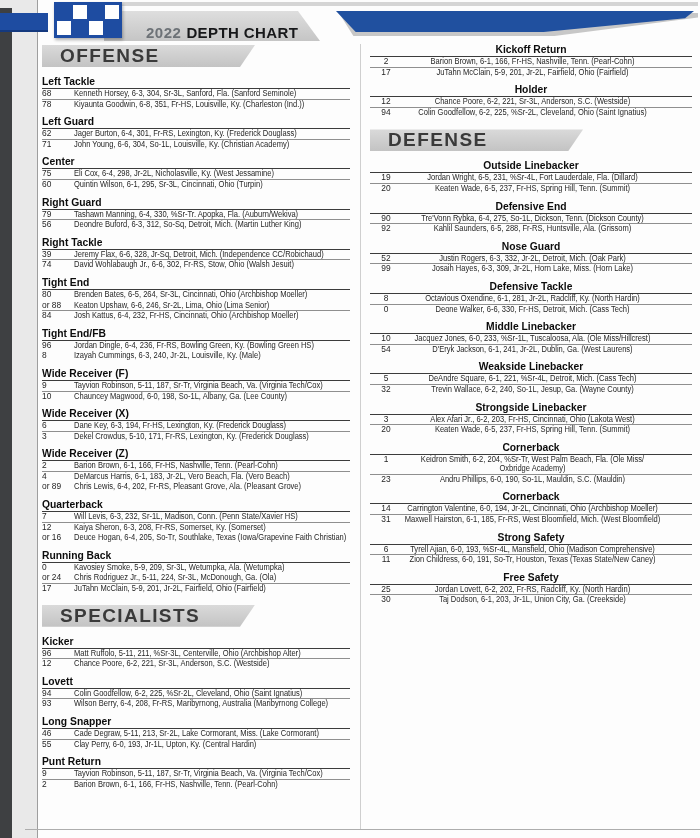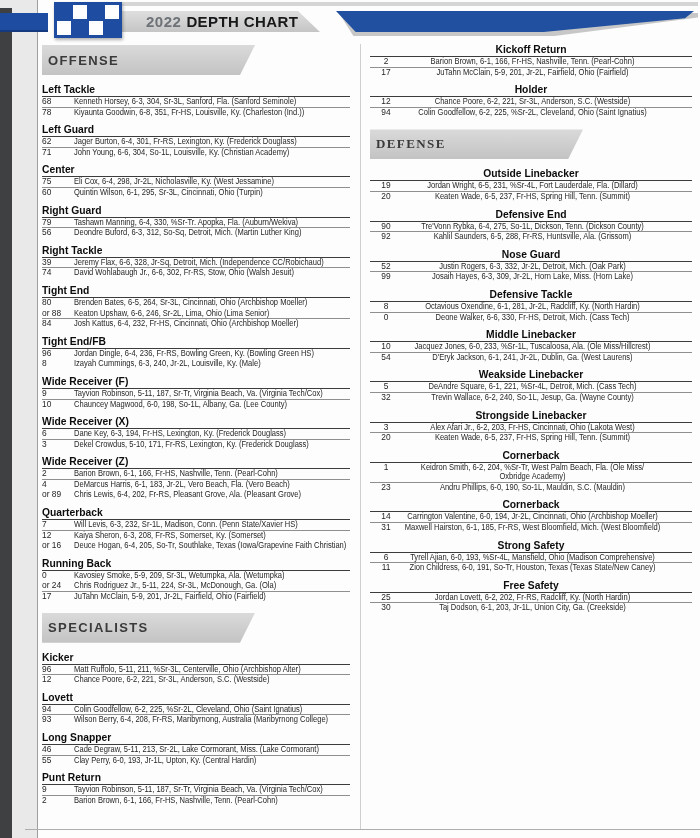--- a/index.html
+++ b/index.html
@@ -11,24 +11,24 @@
   }
   
   .side-strip{position:absolute;left:0;top:8px;width:12px;height:830px;background:#3e4042;}
   .blue-tab{position:absolute;left:0;top:13px;width:48px;height:17px;background:#1e4ca1;border-bottom:2px solid #14397e;}
   
   .page{position:absolute;left:37px;top:0;width:663px;height:838px;background:#fdfdfd;border-left:1px solid #9e9e9e;box-sizing:border-box;}
   .bottom-rule{position:absolute;left:25px;right:0;top:829px;height:1px;background:#adadad;}
   
   .top-strip{position:absolute;left:104px;top:2px;width:594px;height:4px;background:#d5d5d5;}
   .title-banner{
-    position:absolute;left:104px;top:11px;width:216px;height:21px;
+    position:absolute;left:104px;top:11px;width:216px;height:30px;
     background:linear-gradient(#dedede,#c5c5c5);
     clip-path:polygon(0 0, calc(100% - 22px) 0, 100% 100%, 0 100%);
-    display:flex;align-items:center;padding-left:42px;box-sizing:border-box;
+    display:flex;align-items:flex-end;padding-left:42px;box-sizing:border-box;
     font-size:15px;white-space:nowrap;
   }
   .title-year{color:#6d7277;font-weight:700;letter-spacing:.5px;margin-right:5px;}
   .title-main{color:#17181a;font-weight:800;letter-spacing:.4px;}
   .blue-banner-under{position:absolute;left:339px;top:13px;width:359px;height:23px;background:#c7c7c7;
     clip-path:polygon(0 0,100% 0,100% 20%,60% 100%,4% 100%);}
   .blue-banner{position:absolute;left:336px;top:11px;width:358px;height:21px;background:#20509f;
     clip-path:polygon(0 0,100% 0,97.5% 35%,58% 100%,5.5% 100%);}
   
   .logo{
@@ -38,28 +38,28 @@
     gap:2px;padding:3px;box-sizing:border-box;
   }
   .logo .sq{background:transparent;}
   .logo .sq.w{background:#ffffff;}
   
   .content{position:absolute;left:42px;top:44px;width:650px;height:786px;display:flex;}
   .col-left{width:318px;box-sizing:border-box;padding-right:10px;}
   .col-right{width:332px;box-sizing:border-box;padding-left:9px;border-left:1px solid #cfcfcf;text-align:center;}
   
   .section-banner{
-    width:213px;height:30px;margin:10px 0 9px 0;
+    width:213px;height:22px;margin:10px 0 9px 0;
     background:linear-gradient(#dadada,#c3c3c3);
     clip-path:polygon(0 0,100% 0,calc(100% - 15px) 100%,0 100%);
-    display:flex;align-items:center;padding-left:6px;box-sizing:border-box;
-    font-size:13px;font-weight:600;letter-spacing:1.4px;color:#3a3a3a;
+    display:flex;align-items:center;padding-left:18px;box-sizing:border-box;
+    font-size:19px;font-weight:600;letter-spacing:1.4px;color:#3a3a3a;
   }
   .col-left .section-banner:first-child{margin-top:1px;}
-  .col-right .section-banner{margin-top:11px;font-family:Liberation Serif, serif;}
+  .col-right .section-banner{margin-top:11px;}
   
   .group{margin-bottom:6px;}
   .group-title{
     font-size:10.3px;font-weight:700;color:#0c0c0c;
     line-height:12px;border-bottom:1px solid #3c3c3c;
   }
   .row{display:flex;align-items:flex-start;border-bottom:1px solid transparent;}
   .row.u{border-bottom:1px solid #8f8f8f;}
   .num{flex:0 0 32px;font-size:8.4px;line-height:9.6px;color:#1f1f1f;white-space:nowrap;}
   .info{flex:1;font-size:8.4px;line-height:9.6px;color:#1f1f1f;white-space:nowrap;

